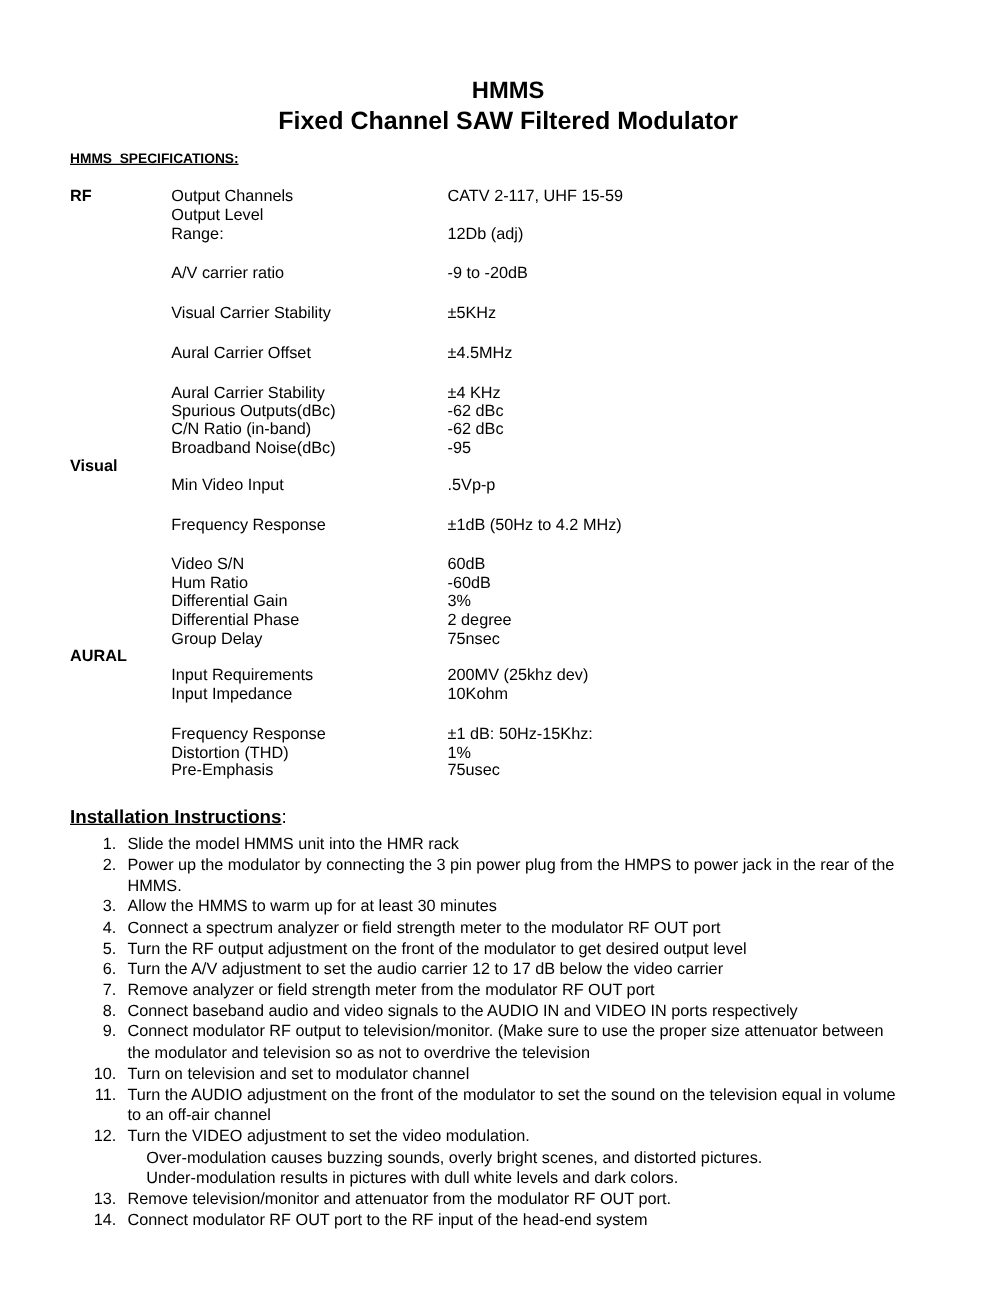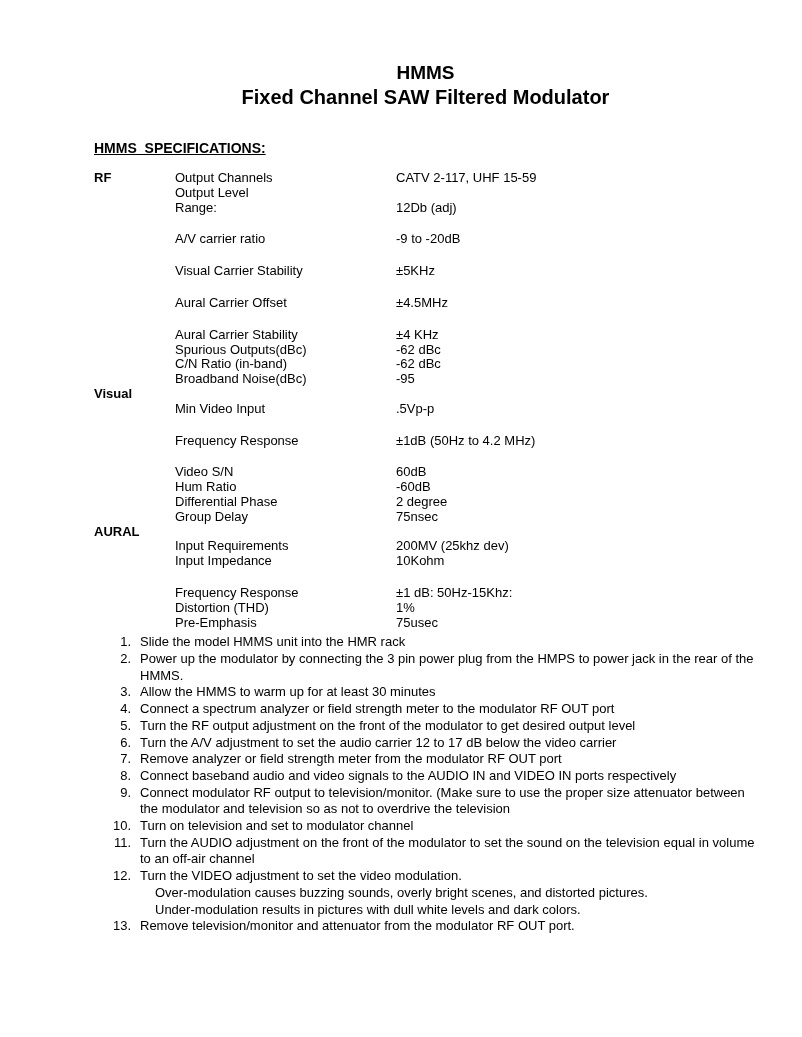--- a/index.html
+++ b/index.html
@@ -5,26 +5,26 @@
   html, body { margin: 0; padding: 0; background: #ffffff; }
   .page {
     position: relative;
     width: 802px;
     height: 1037px;
     background: #ffffff;
     color: #000000;
     font-family: "Liberation Sans", "DejaVu Sans", sans-serif;
     font-size: 13px;
     box-sizing: border-box;
-    padding: 62px 45px 0 94px;
+    padding: 62px 45px 0 56px;
     overflow: hidden;
   }
   .title   { text-align: center; font-weight: bold; font-size: 19px; line-height: 22px; }
   .subtitle{ text-align: center; font-weight: bold; font-size: 20px; line-height: 19px; margin-top: 4px; }
-  .specs-heading { margin-top: 33px; font-weight: bold; font-size: 14px; line-height: 17px; white-space: pre; }
+  .specs-heading { margin-top: 12px; font-weight: bold; font-size: 11px; line-height: 17px; white-space: pre; }
   .u { text-decoration: underline; }
   .spec-table { margin-top: 14px; }
   .spec-row { display: flex; line-height: 14.8px; gap: 32px; }
   .spec-row.tall { margin-top: 17px; }
   .sec { width: 49px; flex: none; font-weight: bold; }
   .lbl { width: 189px; flex: none; }
   .val { flex: 1; }
   .install-heading { margin-top: 21px; font-size: 15px; line-height: 18px; }
   .install-heading .u { font-weight: bold; }
   .steps { margin-top: 4px; }
@@ -113,20 +113,25 @@
       <span class="lbl">Video S/N</span>
       <span class="val">60dB</span>
     </div>
     <div class="spec-row">
       <span class="sec"></span>
       <span class="lbl">Hum Ratio</span>
       <span class="val">-60dB</span>
     </div>
     <div class="spec-row">
       <span class="sec"></span>
+      <span class="lbl">Differential Gain</span>
+      <span class="val">3%</span>
+    </div>
+    <div class="spec-row">
+      <span class="sec"></span>
       <span class="lbl">Differential Phase</span>
       <span class="val">2 degree</span>
     </div>
     <div class="spec-row">
       <span class="sec"></span>
       <span class="lbl">Group Delay</span>
       <span class="val">75nsec</span>
     </div>
 
     <div class="spec-row">
@@ -153,20 +158,21 @@
       <span class="val">1%</span>
     </div>
     <div class="spec-row">
       <span class="sec"></span>
       <span class="lbl">Pre-Emphasis</span>
       <span class="val">75usec</span>
     </div>
 
   </div>
 
+  <div class="install-heading"><span class="u">Installation Instructions</span><span>:</span></div>
 
   <div class="steps">
 
     <div class="step">
       <span class="num">1.</span>
       <span class="txt">Slide the model HMMS unit into the HMR rack</span>
     </div>
     <div class="step">
       <span class="num">2.</span>
       <span class="txt">Power up the modulator by connecting the 3 pin power plug from the HMPS to power jack in the rear of the HMMS.</span>
@@ -210,16 +216,20 @@
     <div class="step">
       <span class="num">12.</span>
       <span class="txt">Turn the VIDEO adjustment to set the video modulation.</span>
     </div>
     <div class="subline">Over-modulation causes buzzing sounds, overly bright scenes, and distorted pictures.</div>
     <div class="subline">Under-modulation results in pictures with dull white levels and dark colors.</div>
     <div class="step">
       <span class="num">13.</span>
       <span class="txt">Remove television/monitor and attenuator from the modulator RF OUT port.</span>
     </div>
+    <div class="step">
+      <span class="num">14.</span>
+      <span class="txt">Connect modulator RF OUT port to the RF input of the head-end system</span>
+    </div>
 
   </div>
 
 </div>
 
 </body></html>

